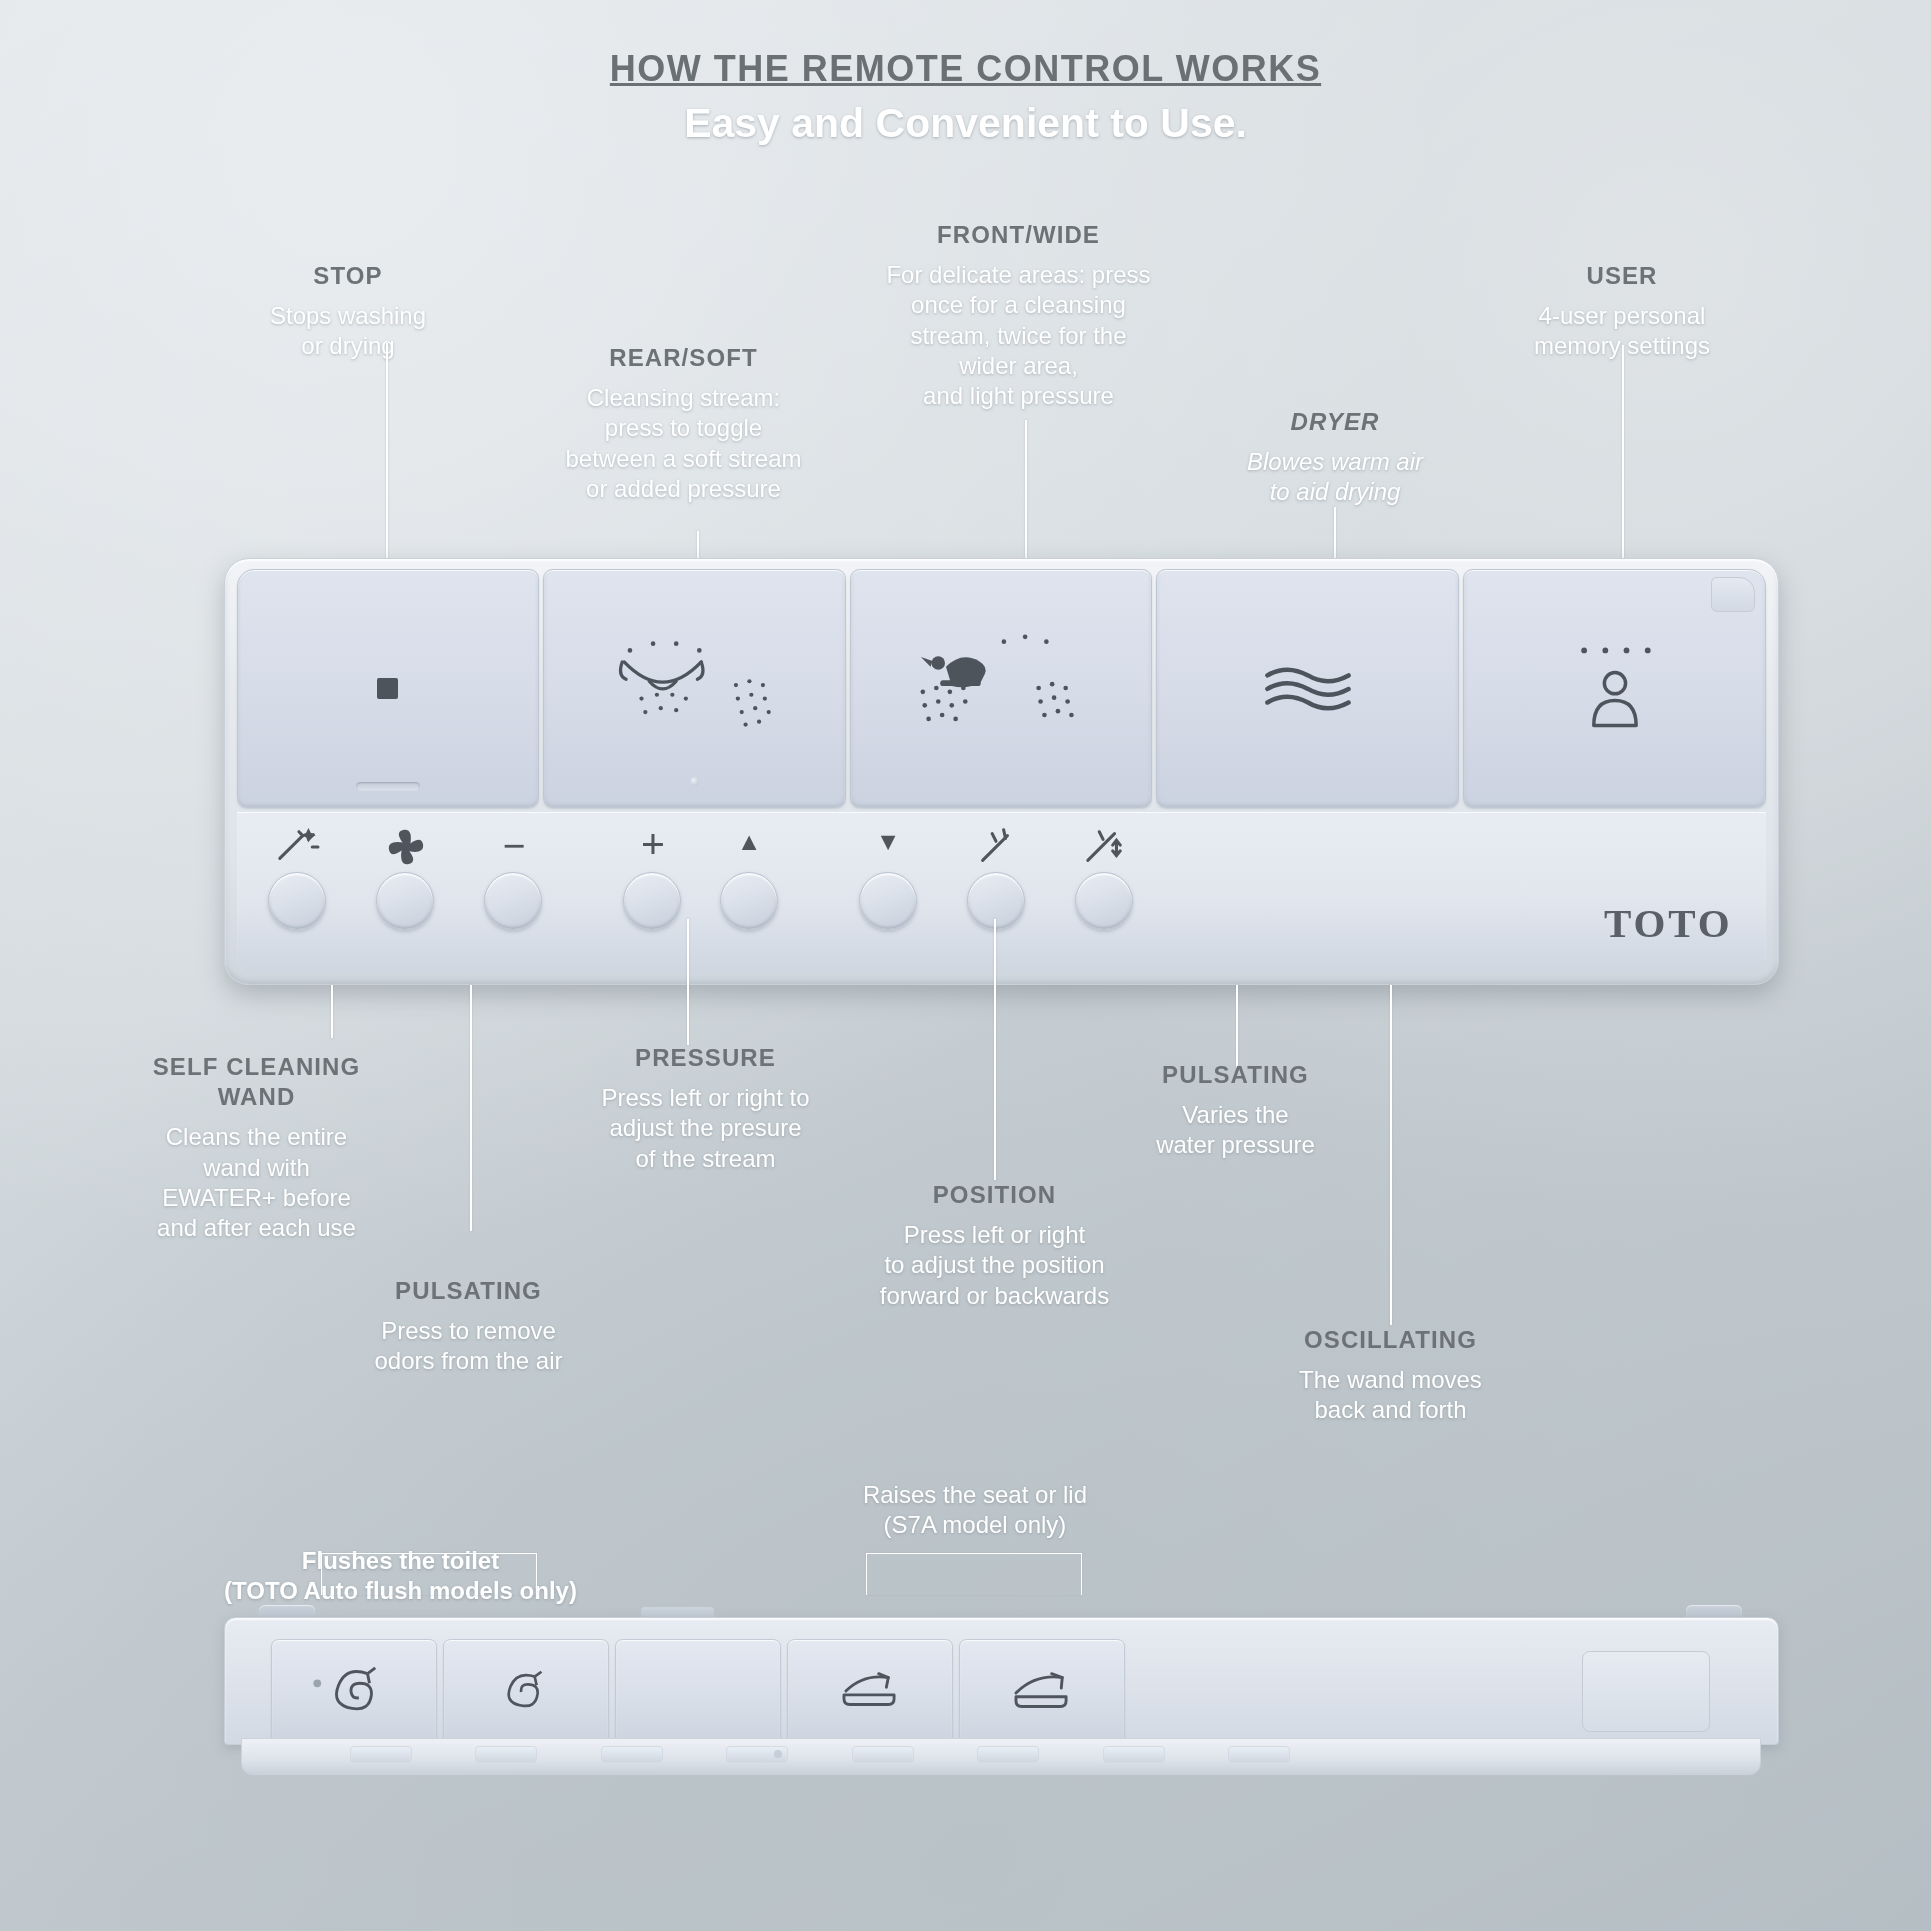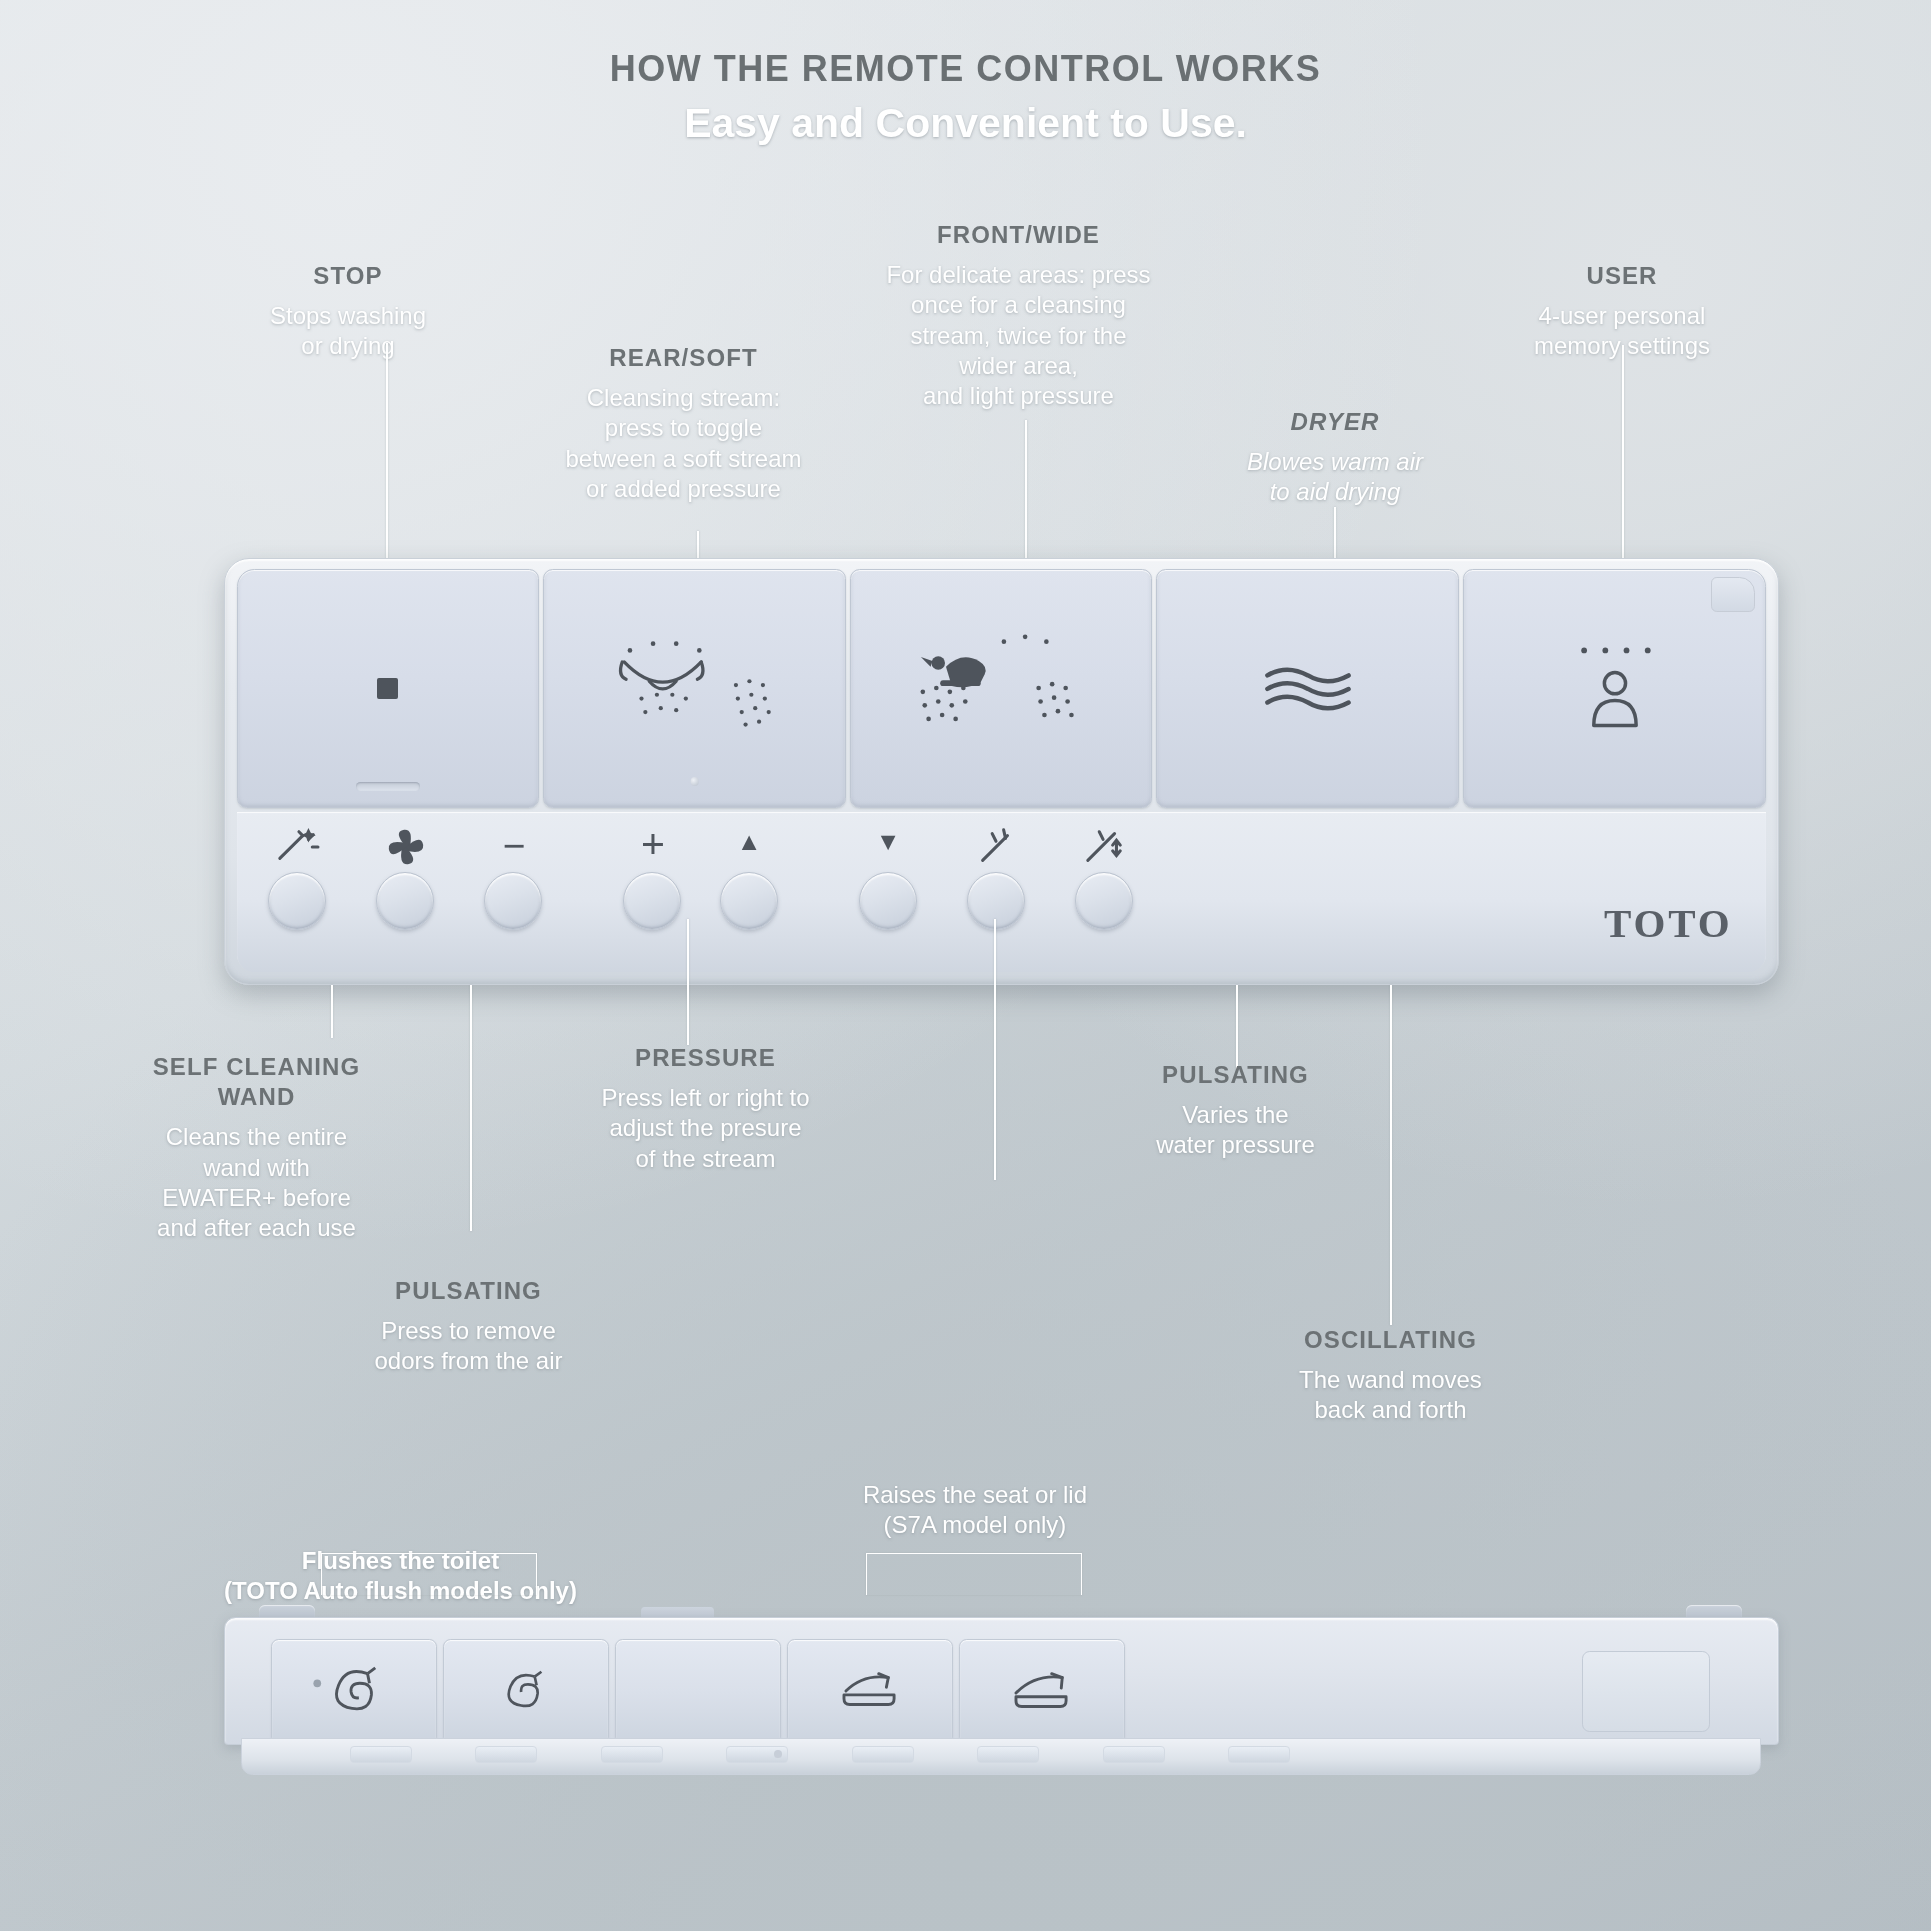--- a/index.html
+++ b/index.html
@@ -30,20 +30,21 @@
   .title {
     position: absolute;
     left: 0;
     top: 48px;
     width: 1931px;
     text-align: center;
     font-size: 36px;
     letter-spacing: 1.5px;
     font-weight: bold;
     color: #6a7073;
+    text-decoration: underline;
   }
   .subtitle {
     position: absolute;
     left: 0;
     top: 100px;
     width: 1931px;
     text-align: center;
     font-size: 41px;
     font-weight: bold;
     color: #ffffff;
@@ -534,20 +535,26 @@
 
   <div class="leader v" style="left:687px; top:919px; height:126px;"></div>
   <div class="callout" style="left:551px; top:1043px; width:309px;">
     <div class="cl-title">PRESSURE</div>
     <div class="cl-body">Press left or right to
 adjust the presure
 of the stream</div>
   </div>
 
   <div class="leader v" style="left:994px; top:919px; height:261px;"></div>
+  <div class="callout" style="left:840px; top:1180px; width:309px;">
+    <div class="cl-title">POSITION</div>
+    <div class="cl-body">Press left or right
+to adjust the position
+forward or backwards</div>
+  </div>
 
   <div class="leader v" style="left:1236px; top:985px; height:85px;"></div>
   <div class="callout" style="left:1086px; top:1060px; width:299px;">
     <div class="cl-title">PULSATING</div>
     <div class="cl-body">Varies the
 water pressure</div>
   </div>
 
   <div class="leader v" style="left:1390px; top:985px; height:340px;"></div>
   <div class="callout" style="left:1241px; top:1325px; width:299px;">

